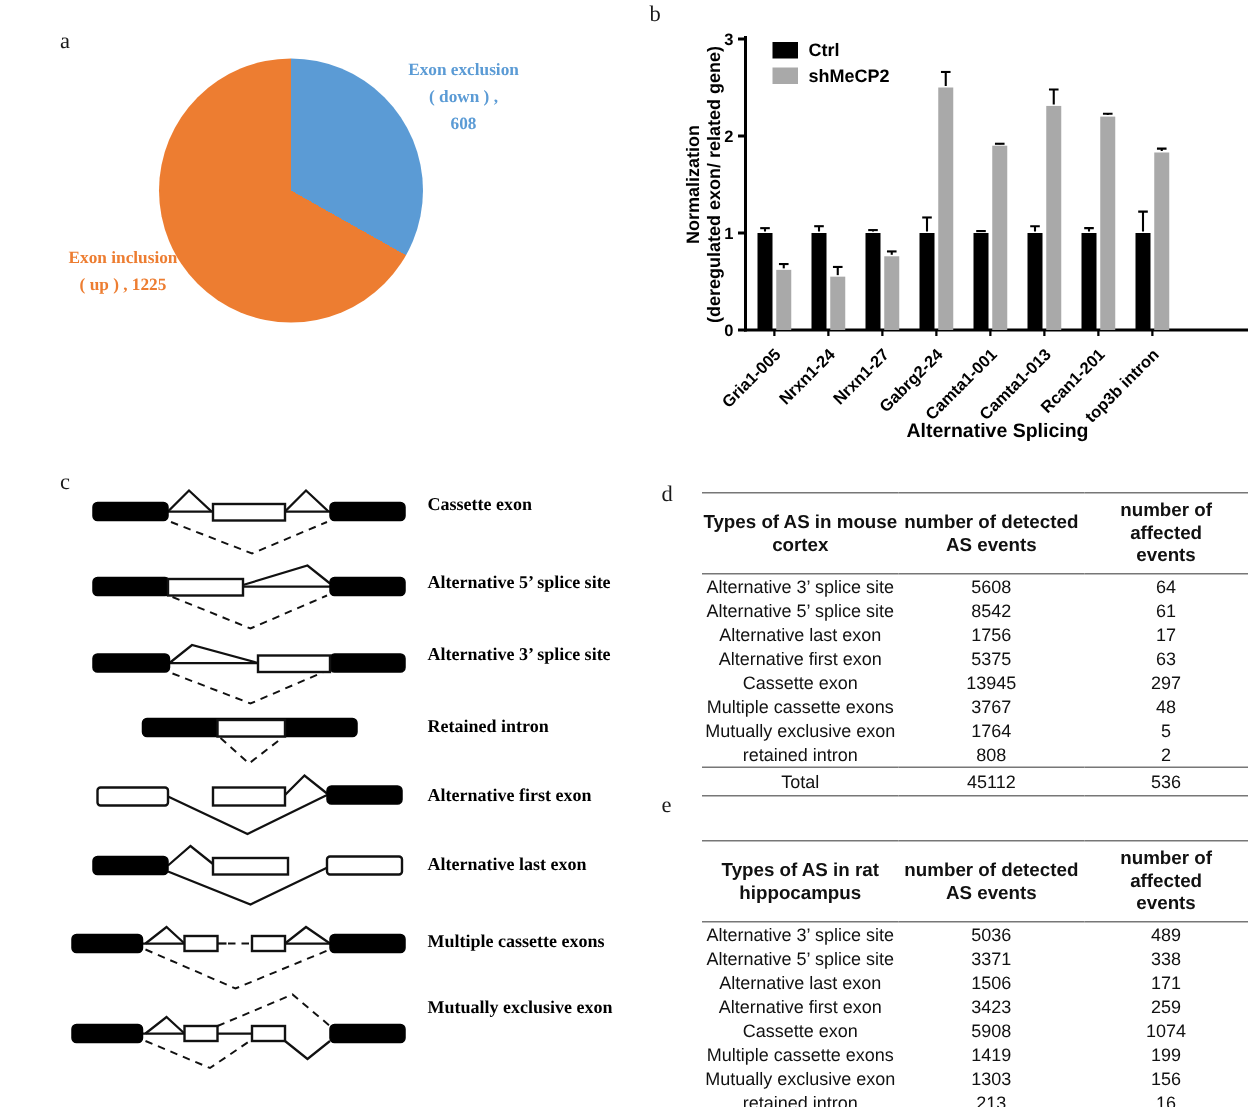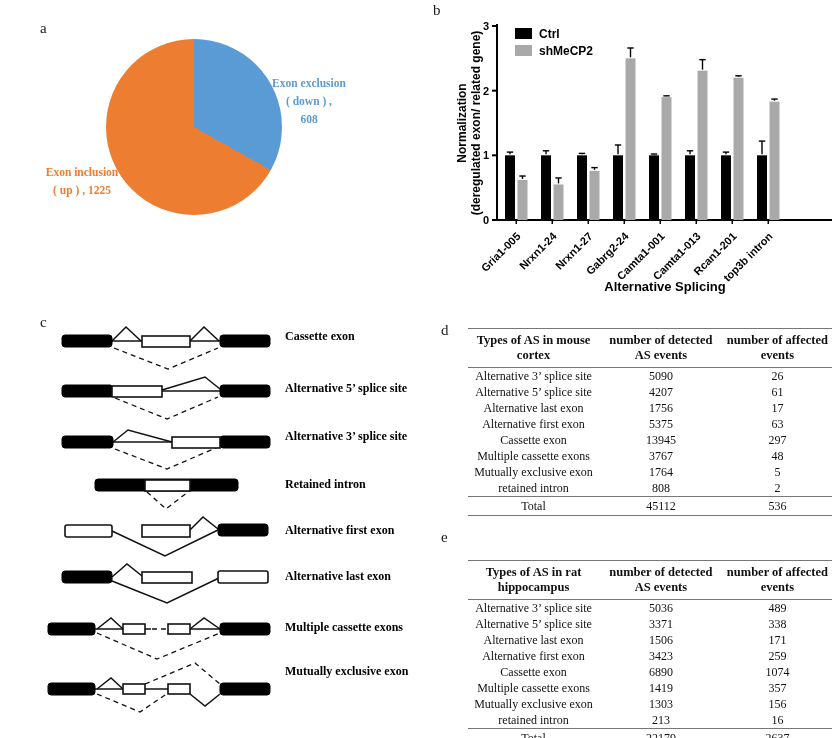--- a/index.html
+++ b/index.html
@@ -3,41 +3,41 @@
 <meta charset="utf-8">
 <style>
   html,body{margin:0;padding:0;background:#fff;}
   .page{position:relative;width:837px;height:738px;background:#ffffff;overflow:hidden;
         font-family:"Liberation Serif",serif;color:#000;}
   .pletter{position:absolute;font:15px "Liberation Serif",serif;color:#1a1a1a;}
   
   .pie{position:absolute;left:106px;top:39px;width:176px;height:176px;border-radius:50%;}
   .pie-label{position:absolute;text-align:center;font-weight:bold;font-size:11.5px;
              line-height:18px;font-family:"Liberation Serif",serif;}
-  .pl-blue{left:254px;top:38px;width:110px;color:#5B9BD5;margin-top:36px;}
+  .pl-blue{left:254px;top:38px;width:110px;color:#5B9BD5;}
   .pl-orange{left:26px;top:163px;width:112px;color:#ED7D31;text-align:center;}
   
   .barchart{position:absolute;left:420px;top:0;width:417px;height:300px;}
   .bt{font:bold 11px "Liberation Sans",sans-serif;fill:#000;}
   .lg{font:600 12px "Liberation Sans",sans-serif;fill:#000;}
   .yl{font:bold 12px "Liberation Sans",sans-serif;fill:#000;}
   .xt{font:bold 13px "Liberation Sans",sans-serif;fill:#000;}
   
   .spdiag{position:absolute;left:40px;top:315px;width:250px;height:405px;}
   .ln{stroke:#111;stroke-width:1.5;fill:none;stroke-linejoin:miter;}
   .dash{stroke:#111;stroke-width:1.3;fill:none;stroke-dasharray:5 4;}
   .bb{fill:#000;stroke:#000;}
   .wb{fill:#fff;stroke:#111;stroke-width:1.6;}
   .sp-label{position:absolute;left:285px;font-weight:bold;font-size:12px;white-space:nowrap;
             font-family:"Liberation Serif",serif;}
   
   .tablewrap{position:absolute;left:468px;width:364px;}
   table.as{width:100%;border-collapse:collapse;text-align:center;color:#111;
            border-top:1.5px solid #777;border-bottom:1.5px solid #777;
-           font-family:Liberation Serif, serif;}
+           font-family:Liberation Sans, sans-serif;}
   table.as th{font-weight:bold;font-size:12.5px;line-height:15px;white-space:pre-line;
               border-bottom:1.5px solid #777;padding:4px 0 4px;}
   table.as td{font-size:12px;line-height:15px;padding:0.5px 0;}
   table.as tr.total td{border-top:1.5px solid #777;padding:2px 0 1px;}
   table.as .c1{width:36%;} table.as .c2{width:34%;} table.as .c3{width:30%;}
 </style>
 </head>
 <body>
 
 <div class="page">
@@ -237,26 +237,26 @@
 cortex</th>
             <th>number of detected
 AS events</th>
             <th>number of affected
 events</th>
           </tr>
         </thead>
       <tbody>
           <tr>
             <td>Alternative 3’ splice site</td>
-            <td>5090</td>
-            <td>26</td>
+            <td>5608</td>
+            <td>64</td>
           </tr>
           <tr>
             <td>Alternative 5’ splice site</td>
-            <td>4207</td>
+            <td>8542</td>
             <td>61</td>
           </tr>
           <tr>
             <td>Alternative last exon</td>
             <td>1756</td>
             <td>17</td>
           </tr>
           <tr>
             <td>Alternative first exon</td>
             <td>5375</td>
@@ -324,27 +324,27 @@
             <td>1506</td>
             <td>171</td>
           </tr>
           <tr>
             <td>Alternative first exon</td>
             <td>3423</td>
             <td>259</td>
           </tr>
           <tr>
             <td>Cassette exon</td>
-            <td>6890</td>
+            <td>5908</td>
             <td>1074</td>
           </tr>
           <tr>
             <td>Multiple cassette exons</td>
             <td>1419</td>
-            <td>357</td>
+            <td>199</td>
           </tr>
           <tr>
             <td>Mutually exclusive exon</td>
             <td>1303</td>
             <td>156</td>
           </tr>
           <tr>
             <td>retained intron</td>
             <td>213</td>
             <td>16</td>

